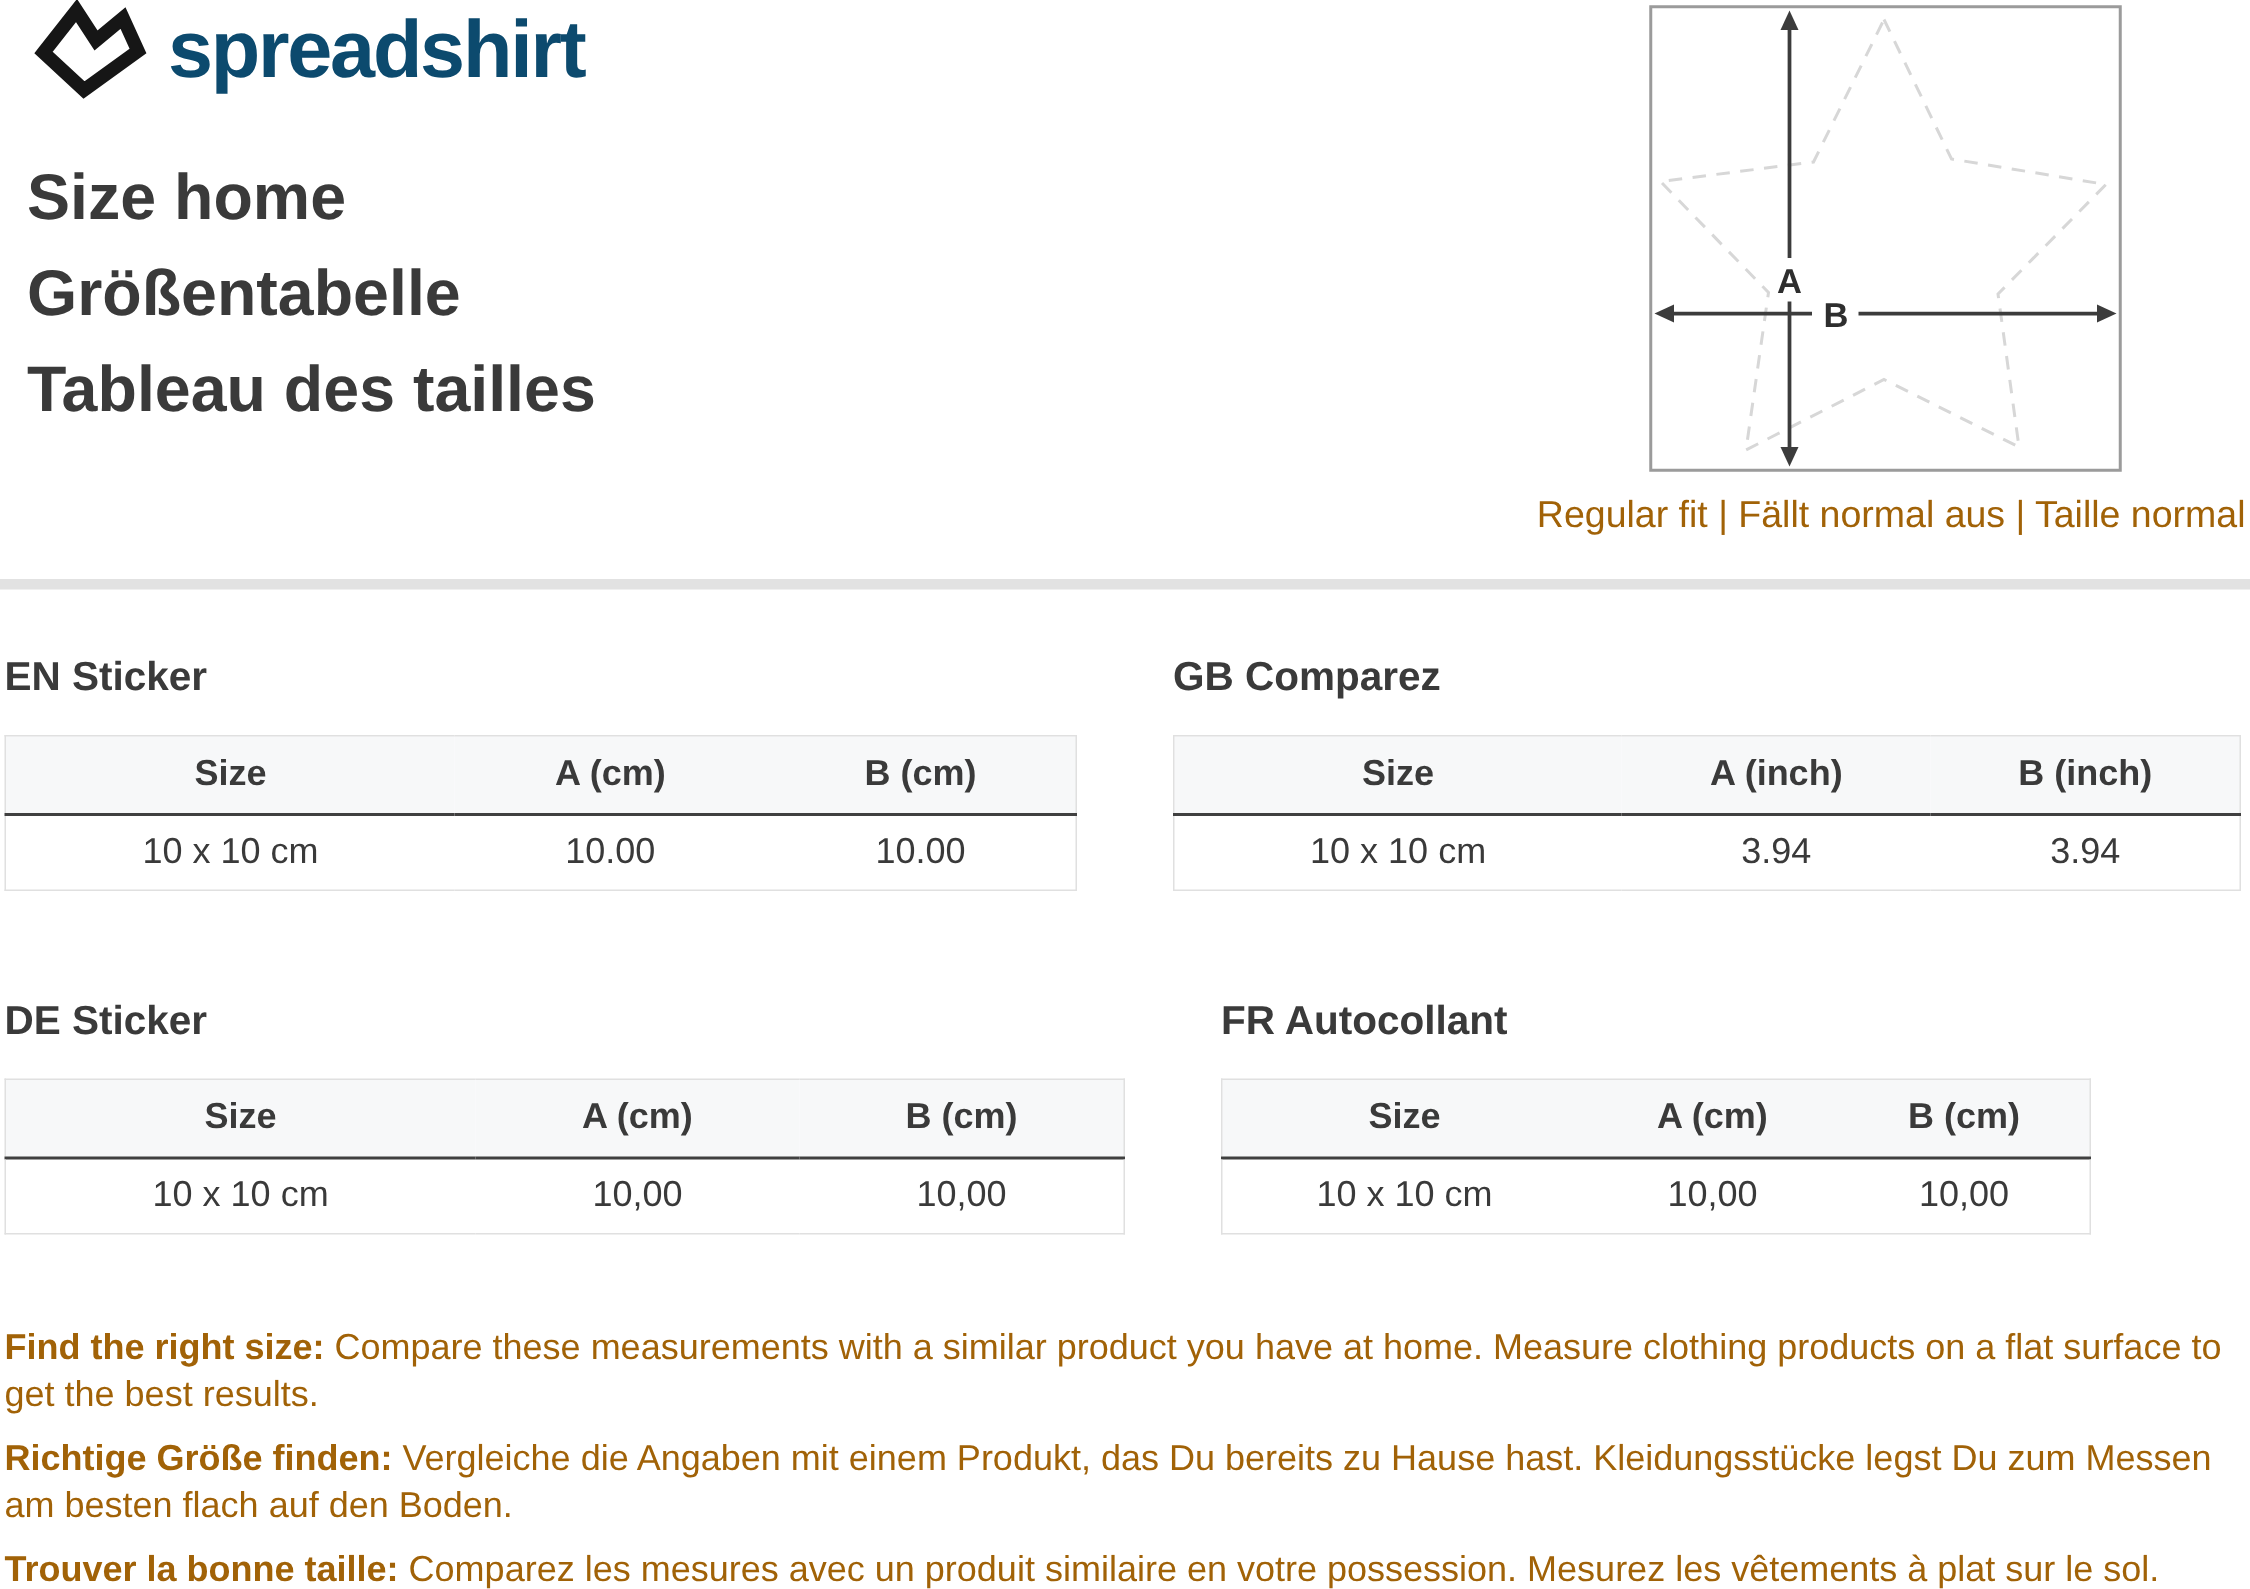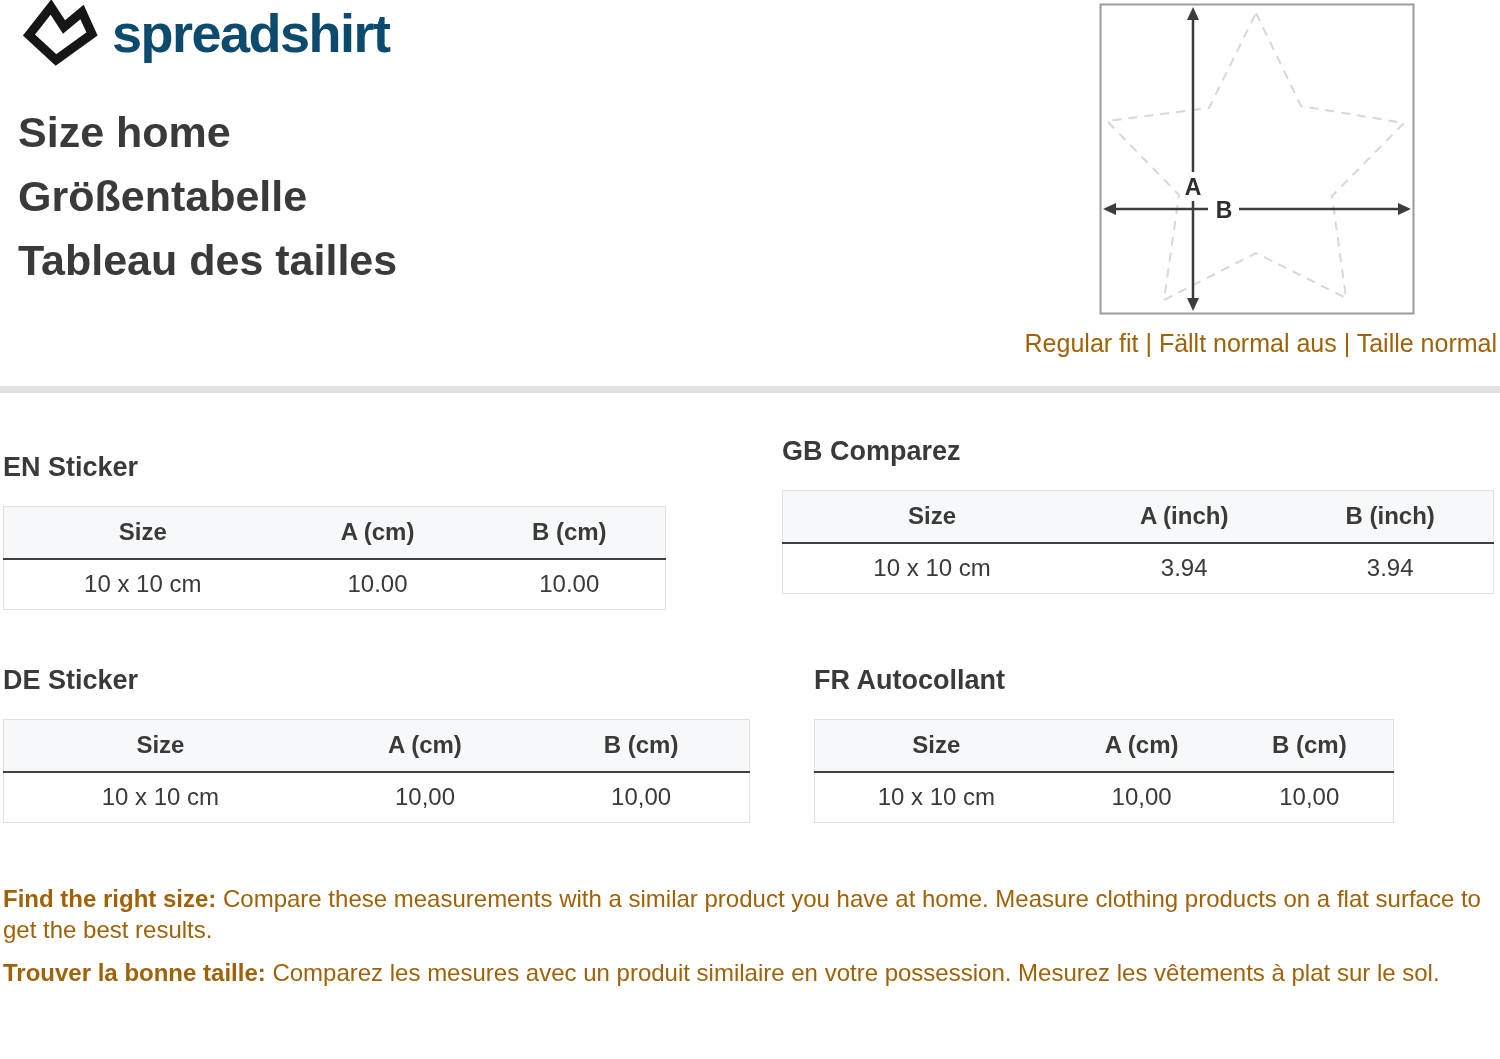--- a/index.html
+++ b/index.html
@@ -31,21 +31,21 @@
   .fit-note {
     position: absolute; right: 3px; top: 328px;
     font-size: 25px; line-height: 30px; color: #a16207; white-space: nowrap;
   }
 
   
   .divider { position: absolute; left: 0; top: 386px; width: 1500px; height: 7px; background: #e2e2e2; }
 
   
   .section { position: absolute; }
-  #sec-en { left: 3px;   top: 453px; width: 663px; }
+  #sec-en { left: 3px;   top: 437px; width: 715px; }
   #sec-gb { left: 782px; top: 437px; width: 712px; }
   #sec-de { left: 3px;   top: 666px; width: 747px; }
   #sec-fr { left: 814px; top: 666px; width: 580px; }
 
   .section h2 {
     margin: 0 0 24px 0; font-size: 27px; line-height: 29px;
     font-weight: bold; color: #3a3a3a;
   }
   .size-table {
     width: 100%; border-collapse: collapse;
@@ -208,14 +208,15 @@
       <td>10 x 10 cm</td>
       <td>10,00</td>
       <td>10,00</td>
     </tr>
       </tbody>
   </table>
 </div>
 
 <div class="footer">
   <p><span class="lead">Find the right size:</span><span> Compare these measurements with a similar product you have at home. Measure clothing products on a flat surface to get the best results.</span></p>
+  <p><span class="lead">Richtige Größe finden:</span><span> Vergleiche die Angaben mit einem Produkt, das Du bereits zu Hause hast. Kleidungsstücke legst Du zum Messen am besten flach auf den Boden.</span></p>
   <p><span class="lead">Trouver la bonne taille:</span><span> Comparez les mesures avec un produit similaire en votre possession. Mesurez les vêtements à plat sur le sol.</span></p>
 </div>
 
 </body></html>

